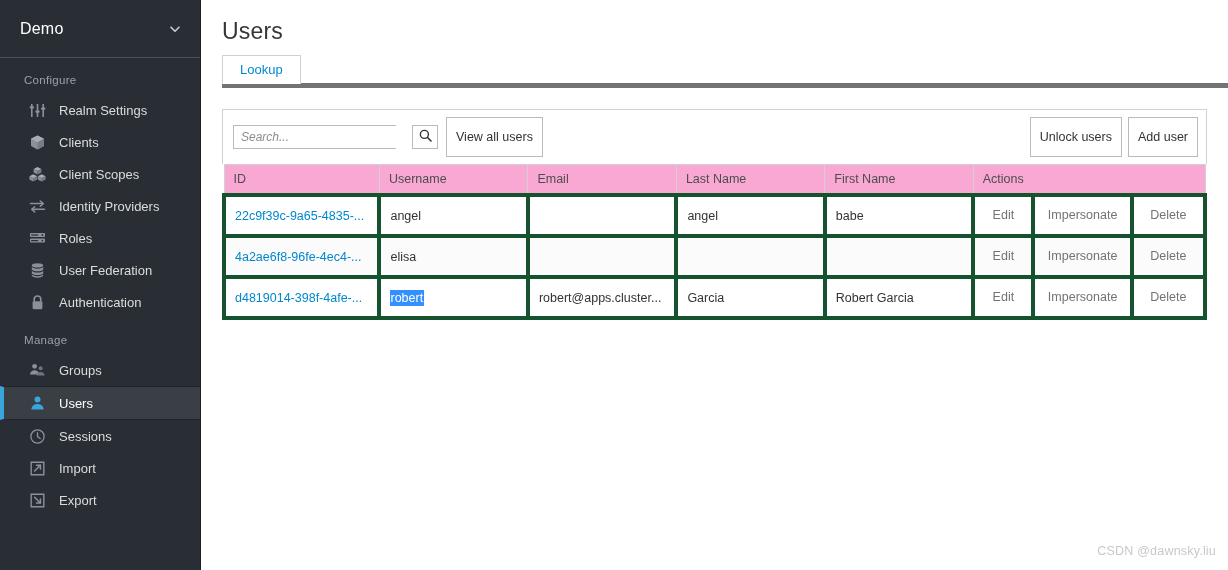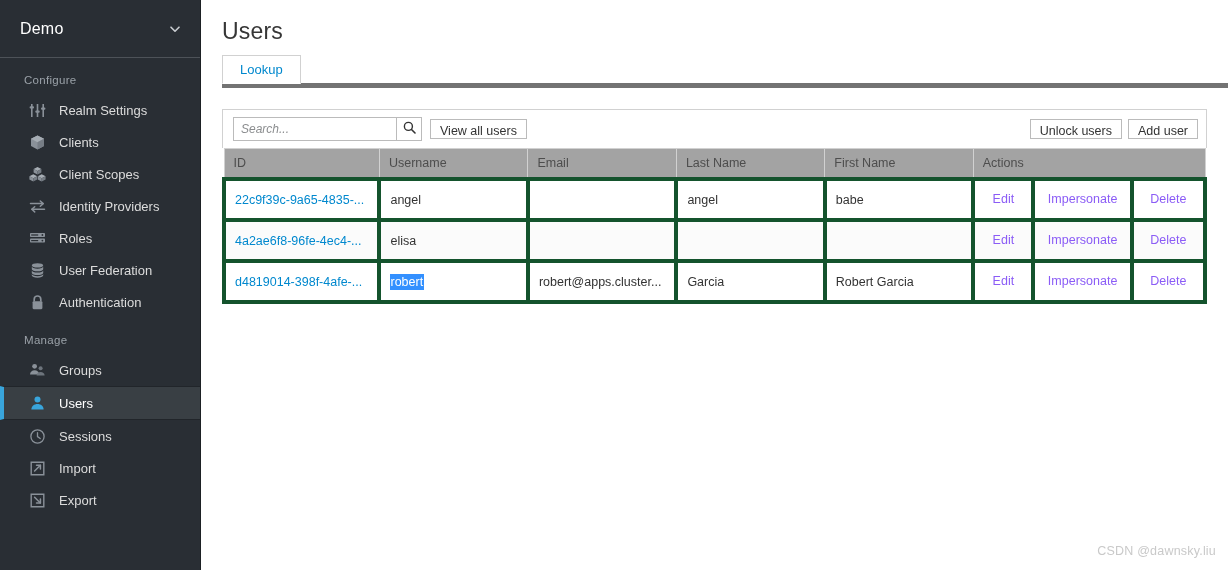--- a/index.html
+++ b/index.html
@@ -74,70 +74,70 @@
     position: relative; top: 1px; line-height: 15px;
   }
 
   .toolbar-wrap { margin: 21px 21px 0 21px; }
   .toolbar {
     display: flex; align-items: center; justify-content: space-between;
     border: 1px solid #d1d1d1; border-bottom: none;
     background: #ffffff; padding: 7px 8px 7px 10px;
   }
   .toolbar-left { display: flex; align-items: center; }
-  .search-group { display: flex; align-items: stretch; }
+  .search-group { display: flex; align-items: stretch; gap: 16px; }
   .search-input {
     width: 163px; height: 24px; border: 1px solid #bbbbbb;
     border-right: none; padding: 0 7px; font-size: 12px;
     font-family: "Liberation Sans", sans-serif; color: #333;
     outline: none; background: #fff;
   }
   .search-input::placeholder { color: #8b8d8f; font-style: italic; }
   .search-btn {
     width: 26px; height: 24px; border: 1px solid #bbbbbb;
     background: #ffffff; cursor: pointer;
     display: flex; align-items: center; justify-content: center;
     padding: 0;
   }
   .btn {
-    height: 20px; border: 1px solid #bbbbbb; background: #ffffff;
+    height: 40px; border: 1px solid #bbbbbb; background: #ffffff;
     font-size: 12.5px; color: #333333; cursor: pointer;
     font-family: "Liberation Sans", sans-serif;
     padding: 0 9px; line-height: 22px; white-space: nowrap;
   }
   .btn.view-all { margin-left: 8px; }
   .toolbar-right { display: flex; align-items: flex-end; padding-left: 8px; }
   .toolbar-right .btn + .btn { margin-left: 6px; }
 
   
   table.users {
     width: 100%; border-collapse: collapse;
     font-size: 12.5px; table-layout: fixed;
   }
   table.users th {
-    background: #a3a3a3; color: #4d4d4d; font-weight: 400;
+    background: #f9a8d4; color: #4d4d4d; font-weight: 400;
     text-align: left; padding: 7px 9px; height: 24px;
     border: 1px solid #d1d1d1; font-size: 12.5px;
   }
   table.users td {
     padding: 6px 9px; height: 26px;
     border: 4px solid #14532d; color: #333333;
     overflow: hidden; white-space: nowrap; text-overflow: ellipsis;
     background: #ffffff;
   }
   table.users tr.striped td { background: #fbfbfb; }
   td.idcell a { color: #0088ce; text-decoration: none; cursor: pointer; }
   td.act {
     padding: 0; text-align: center; background: #f5f5f5;
     border: 1px solid #d1d1d1;
   }
   tr.striped td.act { background: #f1f1f1; }
   .act-btn {
     display: block; width: 100%; height: 100%;
-    line-height: 25px; font-size: 12.5px; color: #8b5cf6;
+    line-height: 25px; font-size: 12.5px; color: #737373;
     cursor: pointer; text-align: center;
   }
   .sel { background: #3390ff; color: #ffffff; padding: 1px 1px 1px 0; }
 
   .watermark {
     position: absolute; right: 12px; bottom: 12px;
     font-size: 12.5px; color: #c9c9c9;
     letter-spacing: .2px; user-select: none;
   }
 </style>

